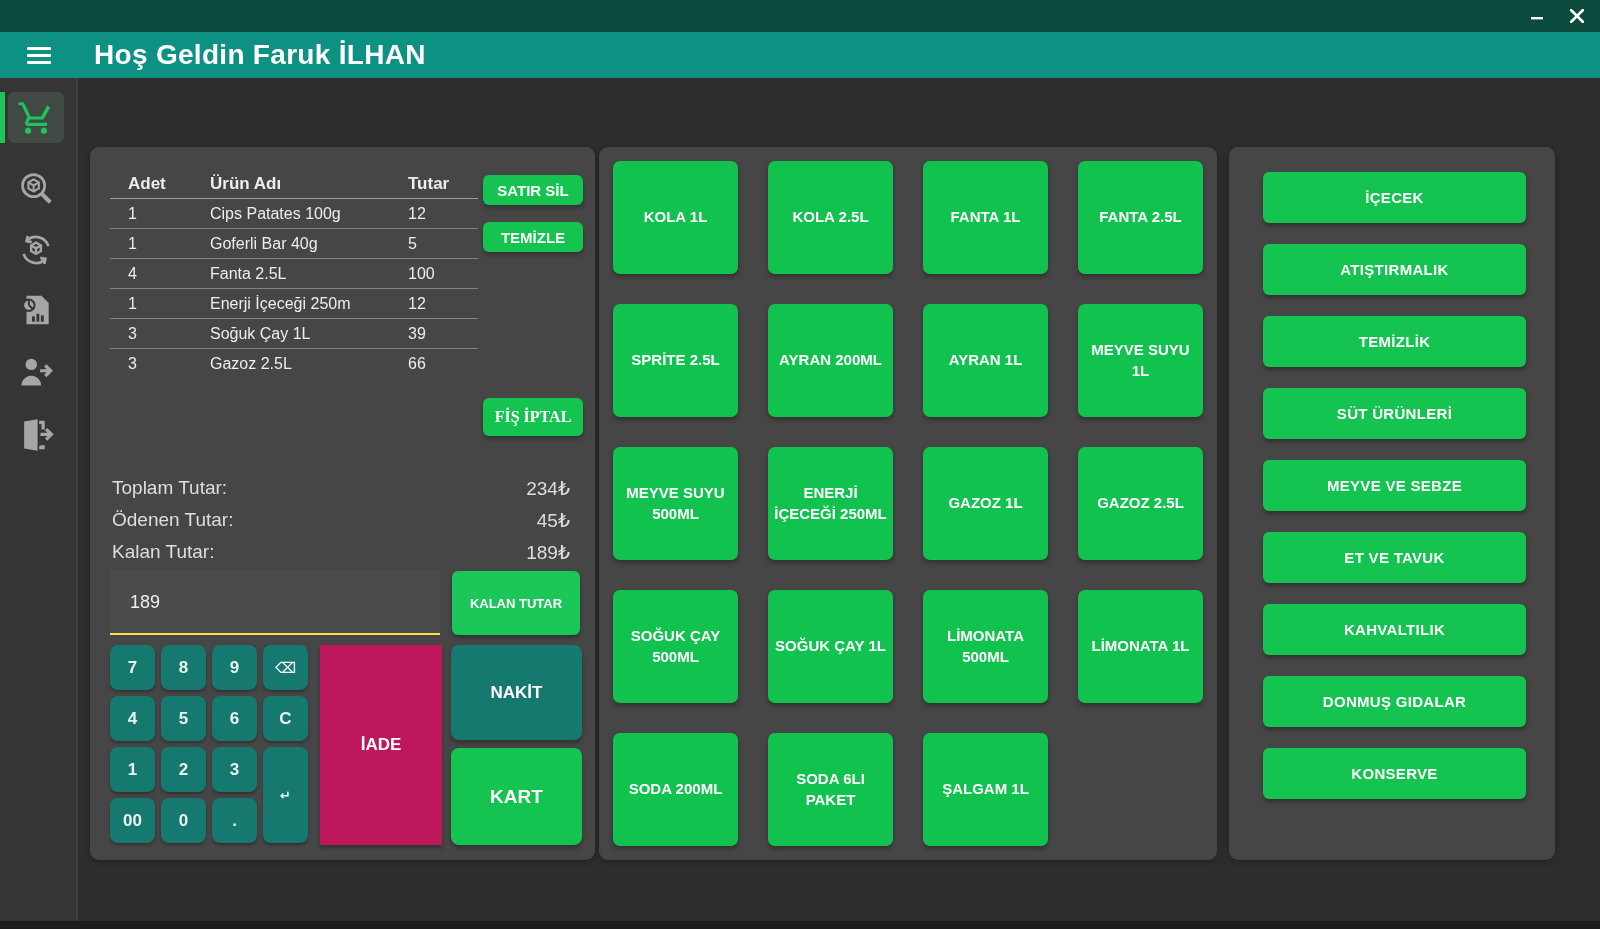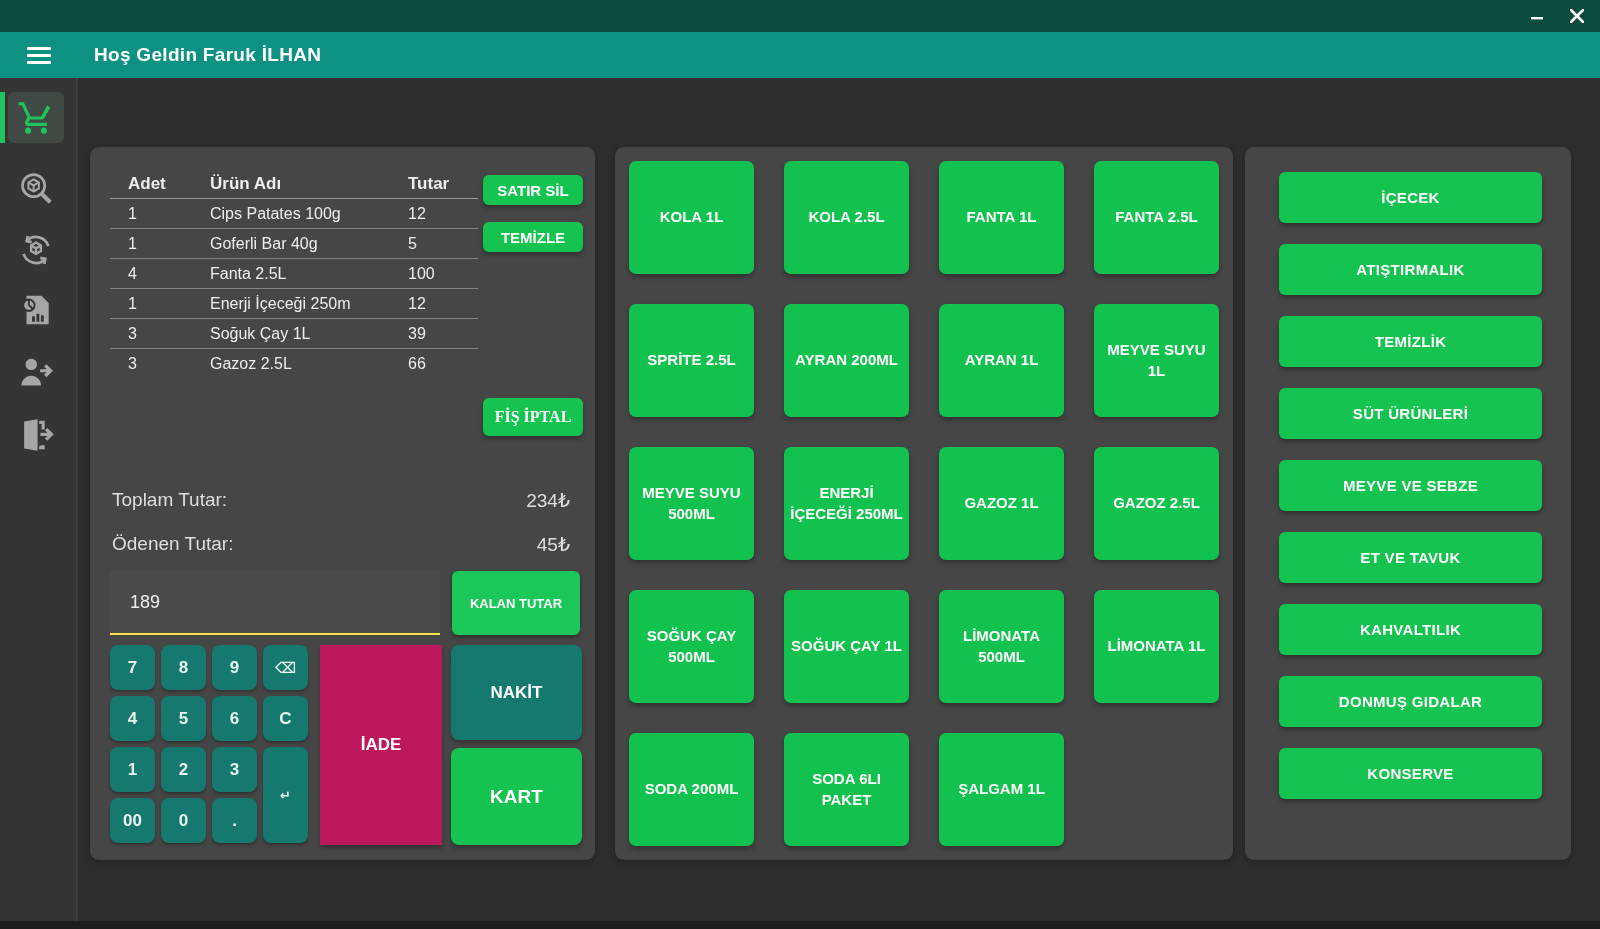--- a/index.html
+++ b/index.html
@@ -8,21 +8,21 @@
 
   
   .titlebar{position:relative;height:32px;background:#0B4B3E;}
   .win-controls{position:absolute;right:10px;top:0;height:32px;display:flex;align-items:center;gap:14px;}
   .win-btn{width:26px;height:26px;display:flex;align-items:center;justify-content:center;cursor:pointer;}
 
   
   .header{height:46px;background:#0C9183;display:flex;align-items:center;}
   .hamburger{width:24px;margin-left:27px;display:flex;flex-direction:column;gap:4px;cursor:pointer;}
   .hamburger span{display:block;height:3px;background:#FFF;border-radius:1px;}
-  .header-title{color:#FFF;font-size:19px;font-weight:bold;margin-left:43px;letter-spacing:.3px;}
+  .header-title{color:#FFF;font-size:28px;font-weight:bold;margin-left:43px;letter-spacing:.3px;}
 
   
   .content{display:flex;height:843px;}
   .bottom-strip{height:8px;background:#1D1D1D;}
 
   
   .sidebar{position:relative;width:78px;background:#353535;border-right:2px solid #3E3E3E;flex:0 0 78px;}
   .active-bar{position:absolute;left:0;top:14px;width:5px;height:51px;background:#1FC35C;}
   .side-btn{position:absolute;left:8px;width:56px;height:51px;display:flex;align-items:center;justify-content:center;cursor:pointer;border-radius:6px;}
   .side-btn.active{background:#41494400;background:#414944;}
@@ -39,33 +39,33 @@
   .trow:last-child{border-bottom:none;}
   .trow.head{font-weight:bold;font-size:17px;border-bottom:1px solid #9A9A9A;}
   .trow span{font-size:16px;}
   .trow.head span{font-size:17px;}
   .c-adet{padding-left:18px;}
   .gbtn{background:#15C351;color:#FFF;font-weight:bold;border:none;border-radius:6px;cursor:pointer;box-shadow:0 3px 4px rgba(0,0,0,.3);display:flex;align-items:center;justify-content:center;}
   .btn-satirsil{position:absolute;left:393px;top:28px;width:100px;height:30px;font-size:15px;}
   .btn-temizle{position:absolute;left:393px;top:75px;width:100px;height:30px;font-size:15px;}
   .btn-fisiptal{position:absolute;left:393px;top:251px;width:100px;height:38px;font-size:16px;font-family:Liberation Serif, serif;}
   .totals{position:absolute;left:22px;top:325px;width:458px;color:#DDDFDF;}
-  .t-line{display:flex;justify-content:space-between;height:32px;align-items:center;font-size:19px;margin-top:12px;}
+  .t-line{display:flex;justify-content:space-between;height:32px;align-items:center;font-size:19px;}
   .amount-input{position:absolute;left:20px;top:424px;width:330px;height:64px;background:#4B4B4B;border:none;border-bottom:2px solid #fde047;color:#EFEFEF;font-size:18px;padding:0 0 0 20px;outline:none;}
   .btn-kalan{position:absolute;left:362px;top:424px;width:128px;height:64px;font-size:13px;background:#1BC758;}
   .numpad{position:absolute;left:20px;top:498px;display:grid;grid-template-columns:repeat(4,45px);grid-auto-rows:45px;gap:6px;}
   .key{background:#15796F;border:none;border-radius:8px;color:#EAF4F0;font-size:17px;font-weight:bold;cursor:pointer;display:flex;align-items:center;justify-content:center;box-shadow:0 2px 3px rgba(0,0,0,.3);}
   .key.tall{grid-row:span 2;font-size:13px;}
   .key.small-glyph{font-size:15px;font-family:"DejaVu Sans",sans-serif;}
   .btn-iade{position:absolute;left:230px;top:498px;width:122px;height:200px;font-size:17px;background:#be185d;border-radius:0;}
   .btn-nakit{position:absolute;left:361px;top:498px;width:131px;height:95px;font-size:17px;background:#15796F;border-radius:8px;}
   .btn-kart{position:absolute;left:361px;top:601px;width:131px;height:97px;font-size:19px;border-radius:8px;}
 
   
-  .products{width:618px;margin-left:20px;flex:0 0 618px;padding:14px;display:grid;grid-template-columns:repeat(4,1fr);grid-template-rows:repeat(5,1fr);gap:30px;}
+  .products{width:618px;margin-left:4px;flex:0 0 618px;padding:14px;display:grid;grid-template-columns:repeat(4,1fr);grid-template-rows:repeat(5,1fr);gap:30px;}
   .tile{background:#12C24F;border:none;border-radius:7px;color:#FFF;font-size:15px;font-weight:bold;cursor:pointer;display:flex;align-items:center;justify-content:center;text-align:center;line-height:1.35;padding:0 6px;box-shadow:0 3px 5px rgba(0,0,0,.3);}
 
   
   .categories{width:326px;margin-left:12px;margin-right:27px;flex:0 0 326px;padding:25px 29px 0 34px;display:flex;flex-direction:column;gap:21px;}
   .cat-btn{height:51px;flex:0 0 51px;font-size:15px;letter-spacing:.3px;}
 </style>
 </head>
 <body>
 
 <div class="window">

